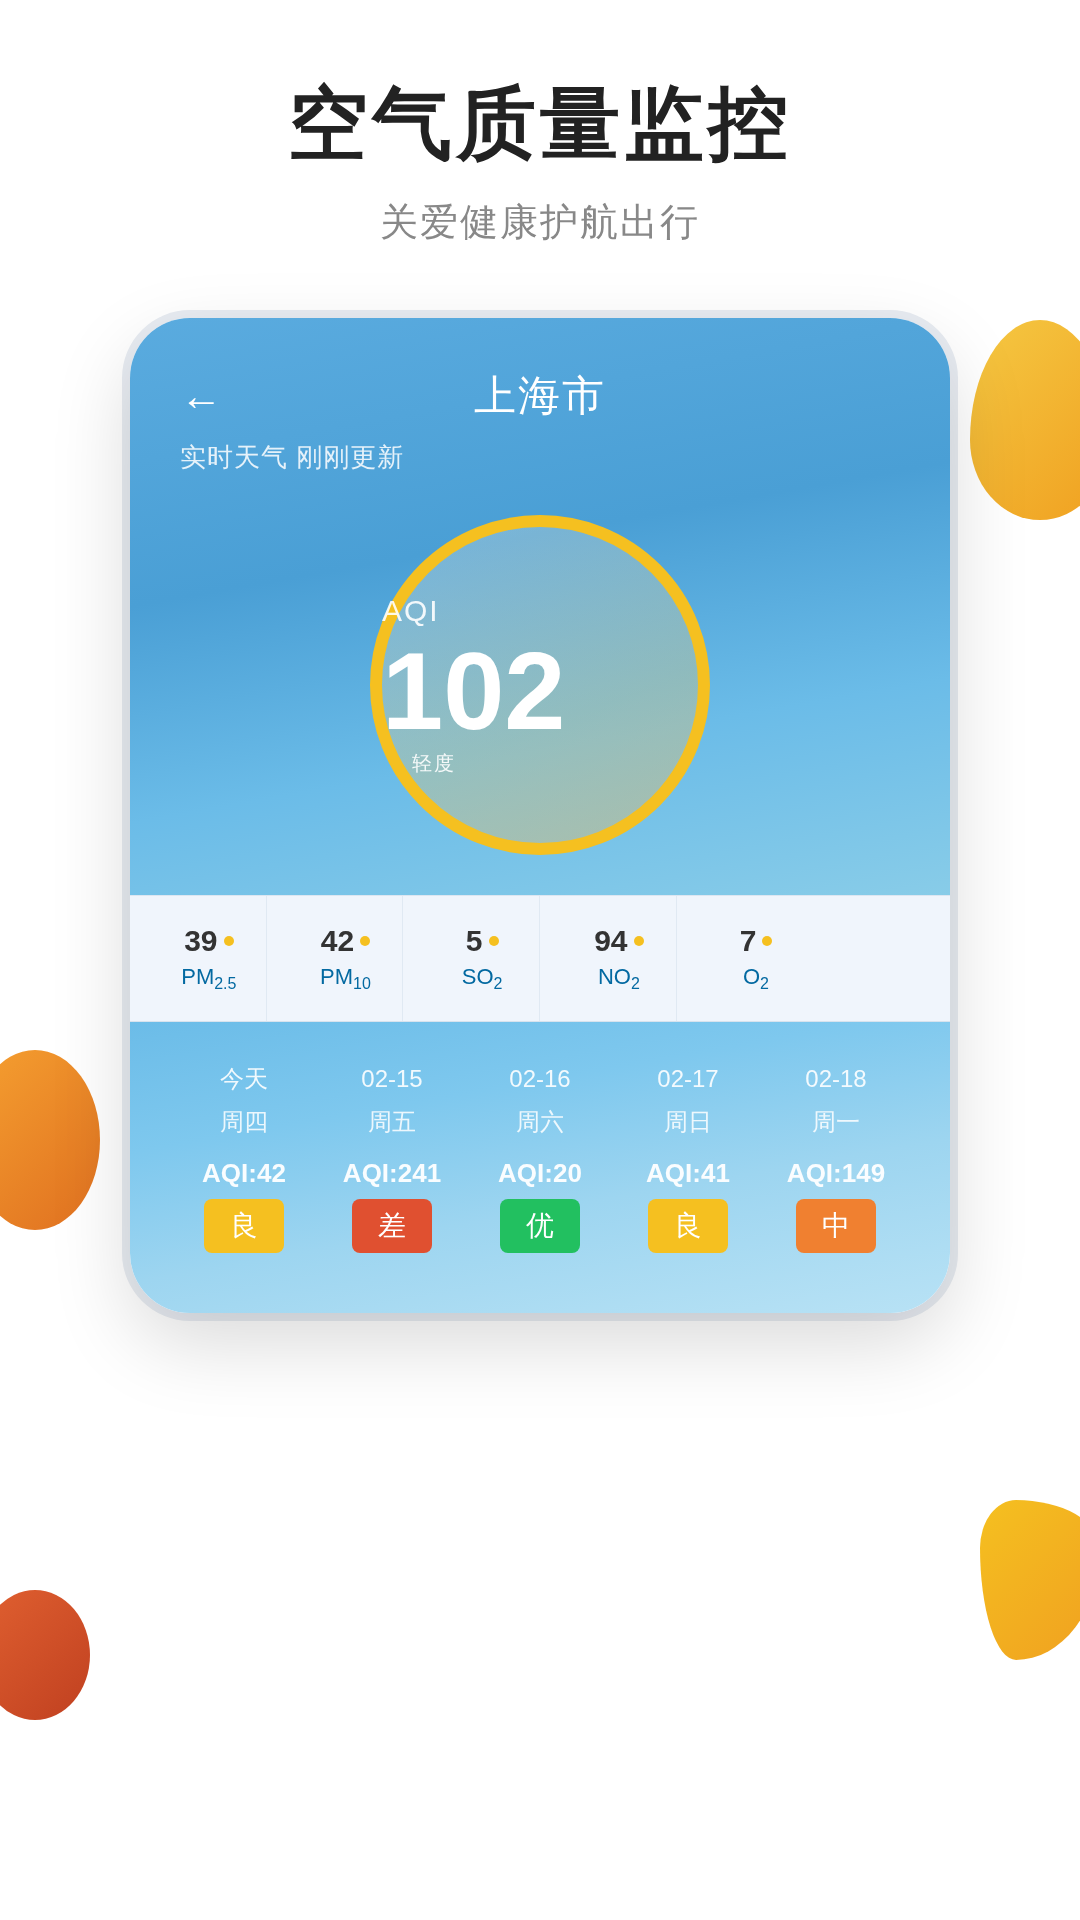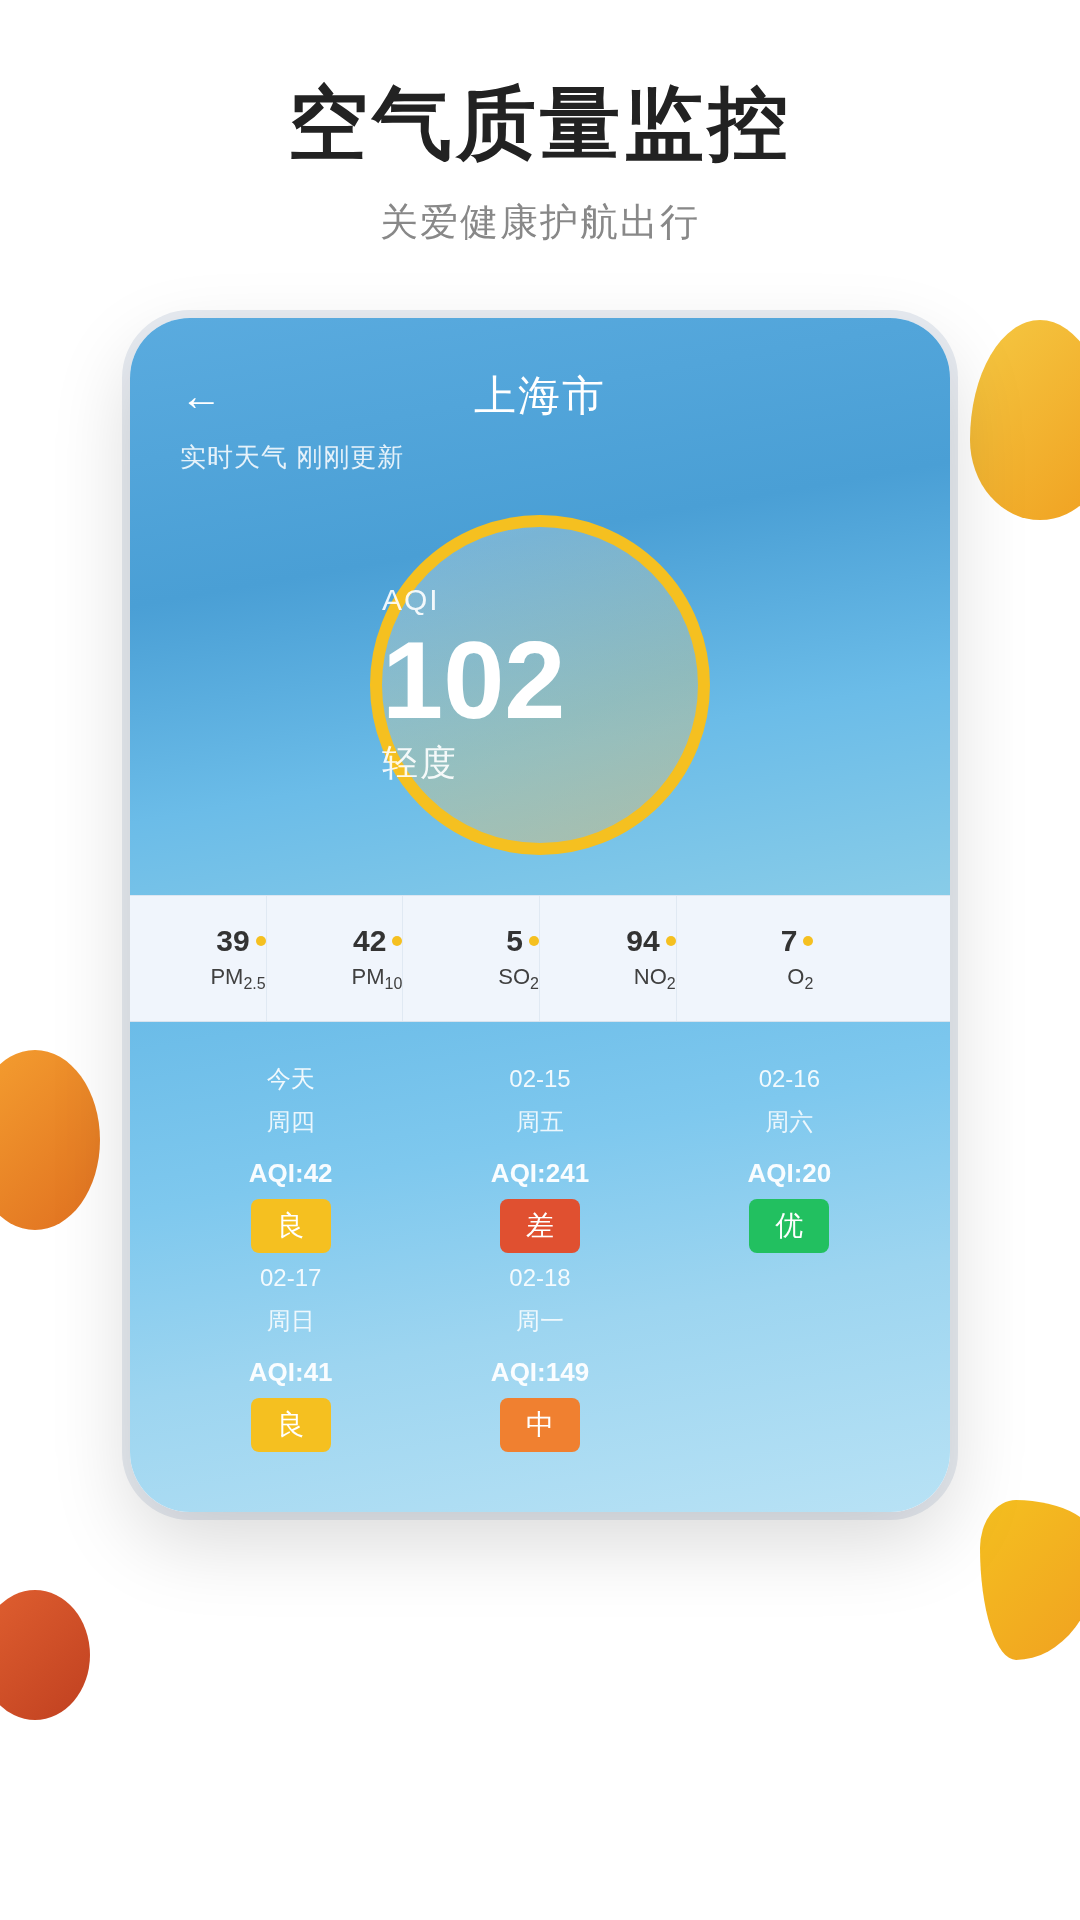--- a/index.html
+++ b/index.html
@@ -161,41 +161,42 @@
       margin-bottom: 8px;
     }
     .aqi-value {
       font-size: 110px;
       font-weight: 700;
       color: #ffffff;
       line-height: 1;
       margin-bottom: 4px;
     }
     .aqi-desc {
-      font-size: 36px;
+      font-size: 20px;
       color: rgba(255,255,255,0.9);
       letter-spacing: 2px;
+      margin-left: 30px;
     }
 
     
     .pollutants-section {
       background: rgba(255,255,255,0.95);
       border-radius: 0;
       padding: 0;
     }
     .pollutants-grid {
       display: grid;
       grid-template-columns: repeat(6, 1fr);
       background: rgba(240,245,252,0.98);
       border-top: 1px solid rgba(200,215,230,0.5);
     }
     .pollutant-item {
       display: flex;
       flex-direction: column;
-      align-items: flex-end;
+      align-items: center;
       padding: 28px 0 28px 22px;
       border-right: 1px solid rgba(200,215,230,0.4);
       position: relative;
     }
     .pollutant-item:last-child {
       border-right: none;
     }
     .pollutant-value-row {
       display: flex;
       align-items: center;
@@ -210,42 +211,42 @@
     .pollutant-dot {
       width: 10px;
       height: 10px;
       border-radius: 50%;
       background: #f5c020;
       margin-left: 2px;
       flex-shrink: 0;
     }
     .pollutant-name {
       font-size: 22px;
-      color: #404040;
+      color: #0369a1;
     }
     .pollutant-name sub {
       font-size: 16px;
     }
 
     
     .forecast-section {
       background: linear-gradient(170deg, #6bbce8 0%, #7ec8ee 30%, #9dd5f0 60%, #b8e2f5 100%);
       padding: 40px 40px 60px 40px;
     }
     .forecast-title {
       font-size: 36px;
       font-weight: 600;
       color: rgba(255,255,255,0.95);
       margin-bottom: 30px;
       letter-spacing: 1px;
     }
     .forecast-grid {
       display: grid;
-      grid-template-columns: repeat(3, 1fr);
-      gap: 8px;
+      grid-template-columns: repeat(5, 1fr);
+      gap: 0;
     }
     .forecast-item {
       display: flex;
       flex-direction: column;
       align-items: center;
       gap: 10px;
     }
     .forecast-date {
       font-size: 24px;
       color: rgba(255,255,255,0.9);

